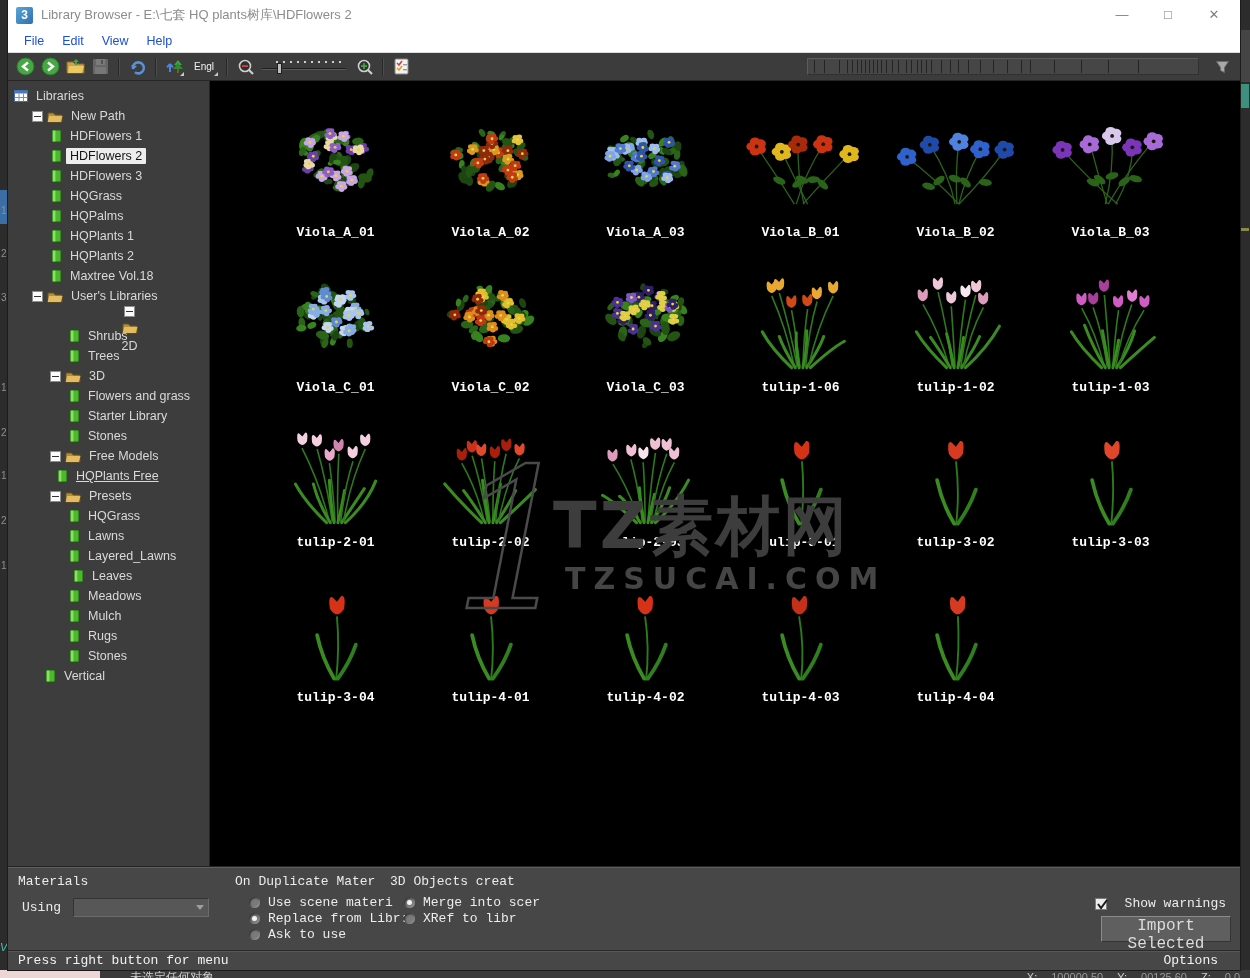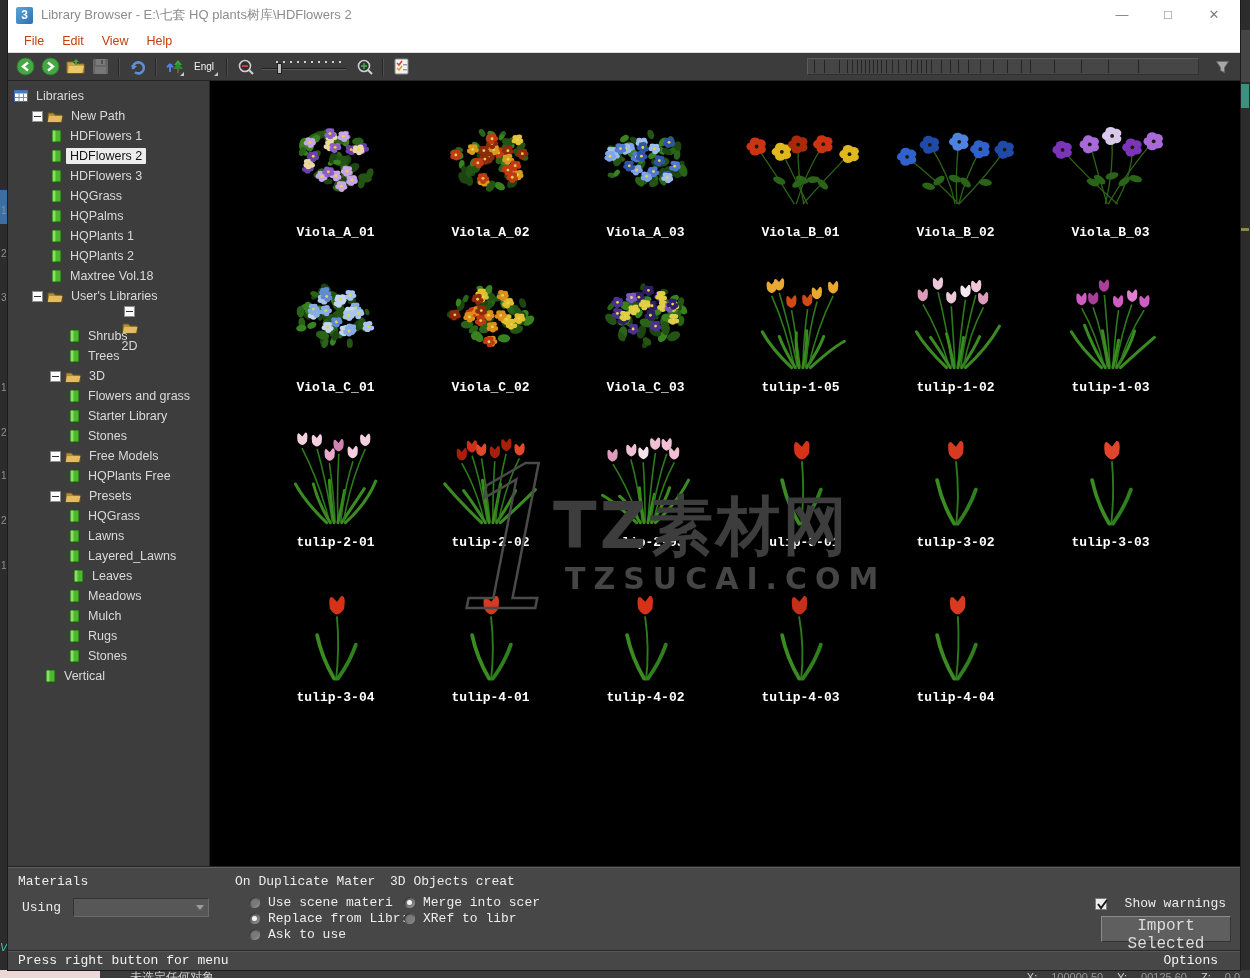--- a/index.html
+++ b/index.html
@@ -24,21 +24,21 @@
   
   .window{position:absolute;left:8px;top:0;width:1232px;height:970px;display:flex;flex-direction:column;background:#3c3c3c;box-shadow:0 0 0 1px #1c1c1c;z-index:2}
 
   .titlebar{height:30px;background:#ffffff;display:flex;align-items:center;padding:0 8px;flex:none}
   .app-icon{width:17px;height:17px;border-radius:2px;background:linear-gradient(135deg,#5aa7d8,#2f6fae);color:#fff;font-size:12px;font-weight:bold;display:flex;align-items:center;justify-content:center;margin-right:8px;flex:none}
   .title-text{font-size:13px;color:#8c8c8c;white-space:nowrap}
   .win-controls{margin-left:auto;display:flex;align-items:center;gap:30px;padding-right:10px}
   .win-btn{color:#7d7d7d;font-size:13px;width:16px;text-align:center;line-height:16px}
 
   .menubar{height:23px;background:#ffffff;display:flex;align-items:center;padding-left:8px;border-bottom:1px solid #dcdcdc;flex:none}
-  .menu-item{font-size:12.5px;color:#c2410c;padding:2px 10px 2px 8px}
+  .menu-item{font-size:12.5px;color:#1d4ed8;padding:2px 10px 2px 8px}
 
   .toolbar{height:28px;background:#3c3c3c;border-bottom:1px solid #262626;display:flex;align-items:center;padding:0 7px;gap:4px;flex:none}
   .tbtn{width:21px;height:21px;display:flex;align-items:center;justify-content:center;position:relative;flex:none}
   .tsep{width:0;height:18px;border-left:1px solid #272727;border-right:1px solid #4d4d4d;margin:0 3px;flex:none}
   .corner::after{content:'';position:absolute;right:1px;bottom:1px;border-left:4px solid transparent;border-bottom:4px solid #c9c9c9}
   .lang-label{color:#f2f2f2;font-size:10px;letter-spacing:0}
   .size-slider{width:86px;height:16px;position:relative;margin:0 2px;flex:none}
   .size-slider .dots{position:absolute;left:14px;right:2px;top:2px;height:2px;background-image:repeating-linear-gradient(90deg,#cfcfcf 0 2px,transparent 2px 7px)}
   .size-slider .line{position:absolute;left:0;right:2px;top:9px;height:1px;background:#1f1f1f;box-shadow:0 1px 0 #595959}
   .size-slider .handle{position:absolute;left:15px;top:4px;width:5px;height:11px;background:#bdbdbd;border:1px solid #1f1f1f}
@@ -430,21 +430,21 @@
         <div class="tree-row" style="padding-left: 42px;">
           <span class="expander"></span>
           <span class="ticon">
             <svg width="16" height="13">
               <path d="M1 3 h5.5 l1.8 2 h6.7 v7 h-14 Z" fill="#b08f3e" stroke="#6e551a"></path>
               <path d="M2 6 h13.5 l-1.8 6 h-13 Z" fill="#e3bc62"></path>
             </svg>
           </span>
           <span class="tlabel">Free Models</span>
         </div>
-        <div class="tree-row" style="padding-left: 60px;">
+        <div class="tree-row" style="padding-left: 48px; text-decoration: underline;">
           <span class="ticon">
             <svg width="12" height="14">
               <rect x="2" y="1" width="9" height="12" rx="1" fill="#4db82e" stroke="#1e5c10"></rect>
               <rect x="2.8" y="1.6" width="2.6" height="10.8" fill="#8adf66"></rect>
             </svg>
           </span>
           <span class="tlabel">HQPlants Free</span>
         </div>
         <div class="tree-row" style="padding-left: 42px;">
           <span class="expander"></span>
@@ -1691,21 +1691,21 @@
               <path d="M 77 112 Q 78 78 82 51" stroke="#2d7a1c" stroke-width="1.7" fill="none"></path>
               <path d="M 77 113 Q 82 92 81 74" stroke="#3a8c22" stroke-width="3.2" fill="none" stroke-linecap="round"></path>
               <path d="M 76.69274754822254 44.06600362993777 Q 75.19274754822254 34.06600362993777 78.69274754822254 36.06600362993777 L 81.69274754822254 39.06600362993777 L 84.69274754822254 35.06600362993777 Q 88.19274754822254 34.06600362993777 86.69274754822254 44.06600362993777 Q 81.69274754822254 52.06600362993777 76.69274754822254 44.06600362993777 Z" fill="#cf4a16"></path>
               <path d="M 80 112 Q 83 74 92 43" stroke="#2d7a1c" stroke-width="1.7" fill="none"></path>
               <path d="M 81 113 Q 95 92 99 80" stroke="#3a8c22" stroke-width="3.2" fill="none" stroke-linecap="round"></path>
               <path d="M 86.741634035483 36.4322729120031 Q 85.241634035483 26.4322729120031 88.741634035483 28.4322729120031 L 91.741634035483 31.4322729120031 L 94.741634035483 27.4322729120031 Q 98.241634035483 26.4322729120031 96.741634035483 36.4322729120031 Q 91.741634035483 44.4322729120031 86.741634035483 36.4322729120031 Z" fill="#e8a832"></path>
               <path d="M 83 112 Q 92 71 109 37" stroke="#2d7a1c" stroke-width="1.7" fill="none"></path>
               <path d="M 85 113 Q 108 92 121 85" stroke="#3a8c22" stroke-width="3.2" fill="none" stroke-linecap="round"></path>
               <path d="M 104.03709630854428 30.372198251076043 Q 102.53709630854428 20.372198251076043 106.03709630854428 22.372198251076043 L 109.03709630854428 25.372198251076043 L 112.03709630854428 21.372198251076043 Q 115.53709630854428 20.372198251076043 114.03709630854428 30.372198251076043 Q 109.03709630854428 38.37219825107604 104.03709630854428 30.372198251076043 Z" fill="#e8a832"></path>
             </svg>
-            <div class="cell-label">tulip-1-05</div>
+            <div class="cell-label">tulip-1-06</div>
           </div>
           <div class="cell">
             <svg viewBox="0 0 150 125" xmlns="http://www.w3.org/2000/svg">
               <path d="M 68 112 Q 57 75 40 46" stroke="#2d7a1c" stroke-width="1.7" fill="none"></path>
               <path d="M 65 113 Q 43 92 33 75" stroke="#3a8c22" stroke-width="3.2" fill="none" stroke-linecap="round"></path>
               <path d="M 34.77320873737335 38.537969020195305 Q 33.27320873737335 28.537969020195305 36.77320873737335 30.537969020195305 L 39.77320873737335 33.537969020195305 L 42.77320873737335 29.537969020195305 Q 46.27320873737335 28.537969020195305 44.77320873737335 38.537969020195305 Q 39.77320873737335 46.537969020195305 34.77320873737335 38.537969020195305 Z" fill="#dd9cba"></path>
               <path d="M 71 112 Q 65 69 56 33" stroke="#2d7a1c" stroke-width="1.7" fill="none"></path>
               <path d="M 69 113 Q 56 92 48 81" stroke="#3a8c22" stroke-width="3.2" fill="none" stroke-linecap="round"></path>
               <path d="M 50.81410685181618 26.422124615870416 Q 49.31410685181618 16.422124615870416 52.81410685181618 18.422124615870416 L 55.81410685181618 21.422124615870416 L 58.81410685181618 17.422124615870416 Q 62.31410685181618 16.422124615870416 60.81410685181618 26.422124615870416 Q 55.81410685181618 34.422124615870416 50.81410685181618 26.422124615870416 Z" fill="#eec7d8"></path>
               <path d="M 74 112 Q 72 77 70 48" stroke="#2d7a1c" stroke-width="1.7" fill="none"></path>

